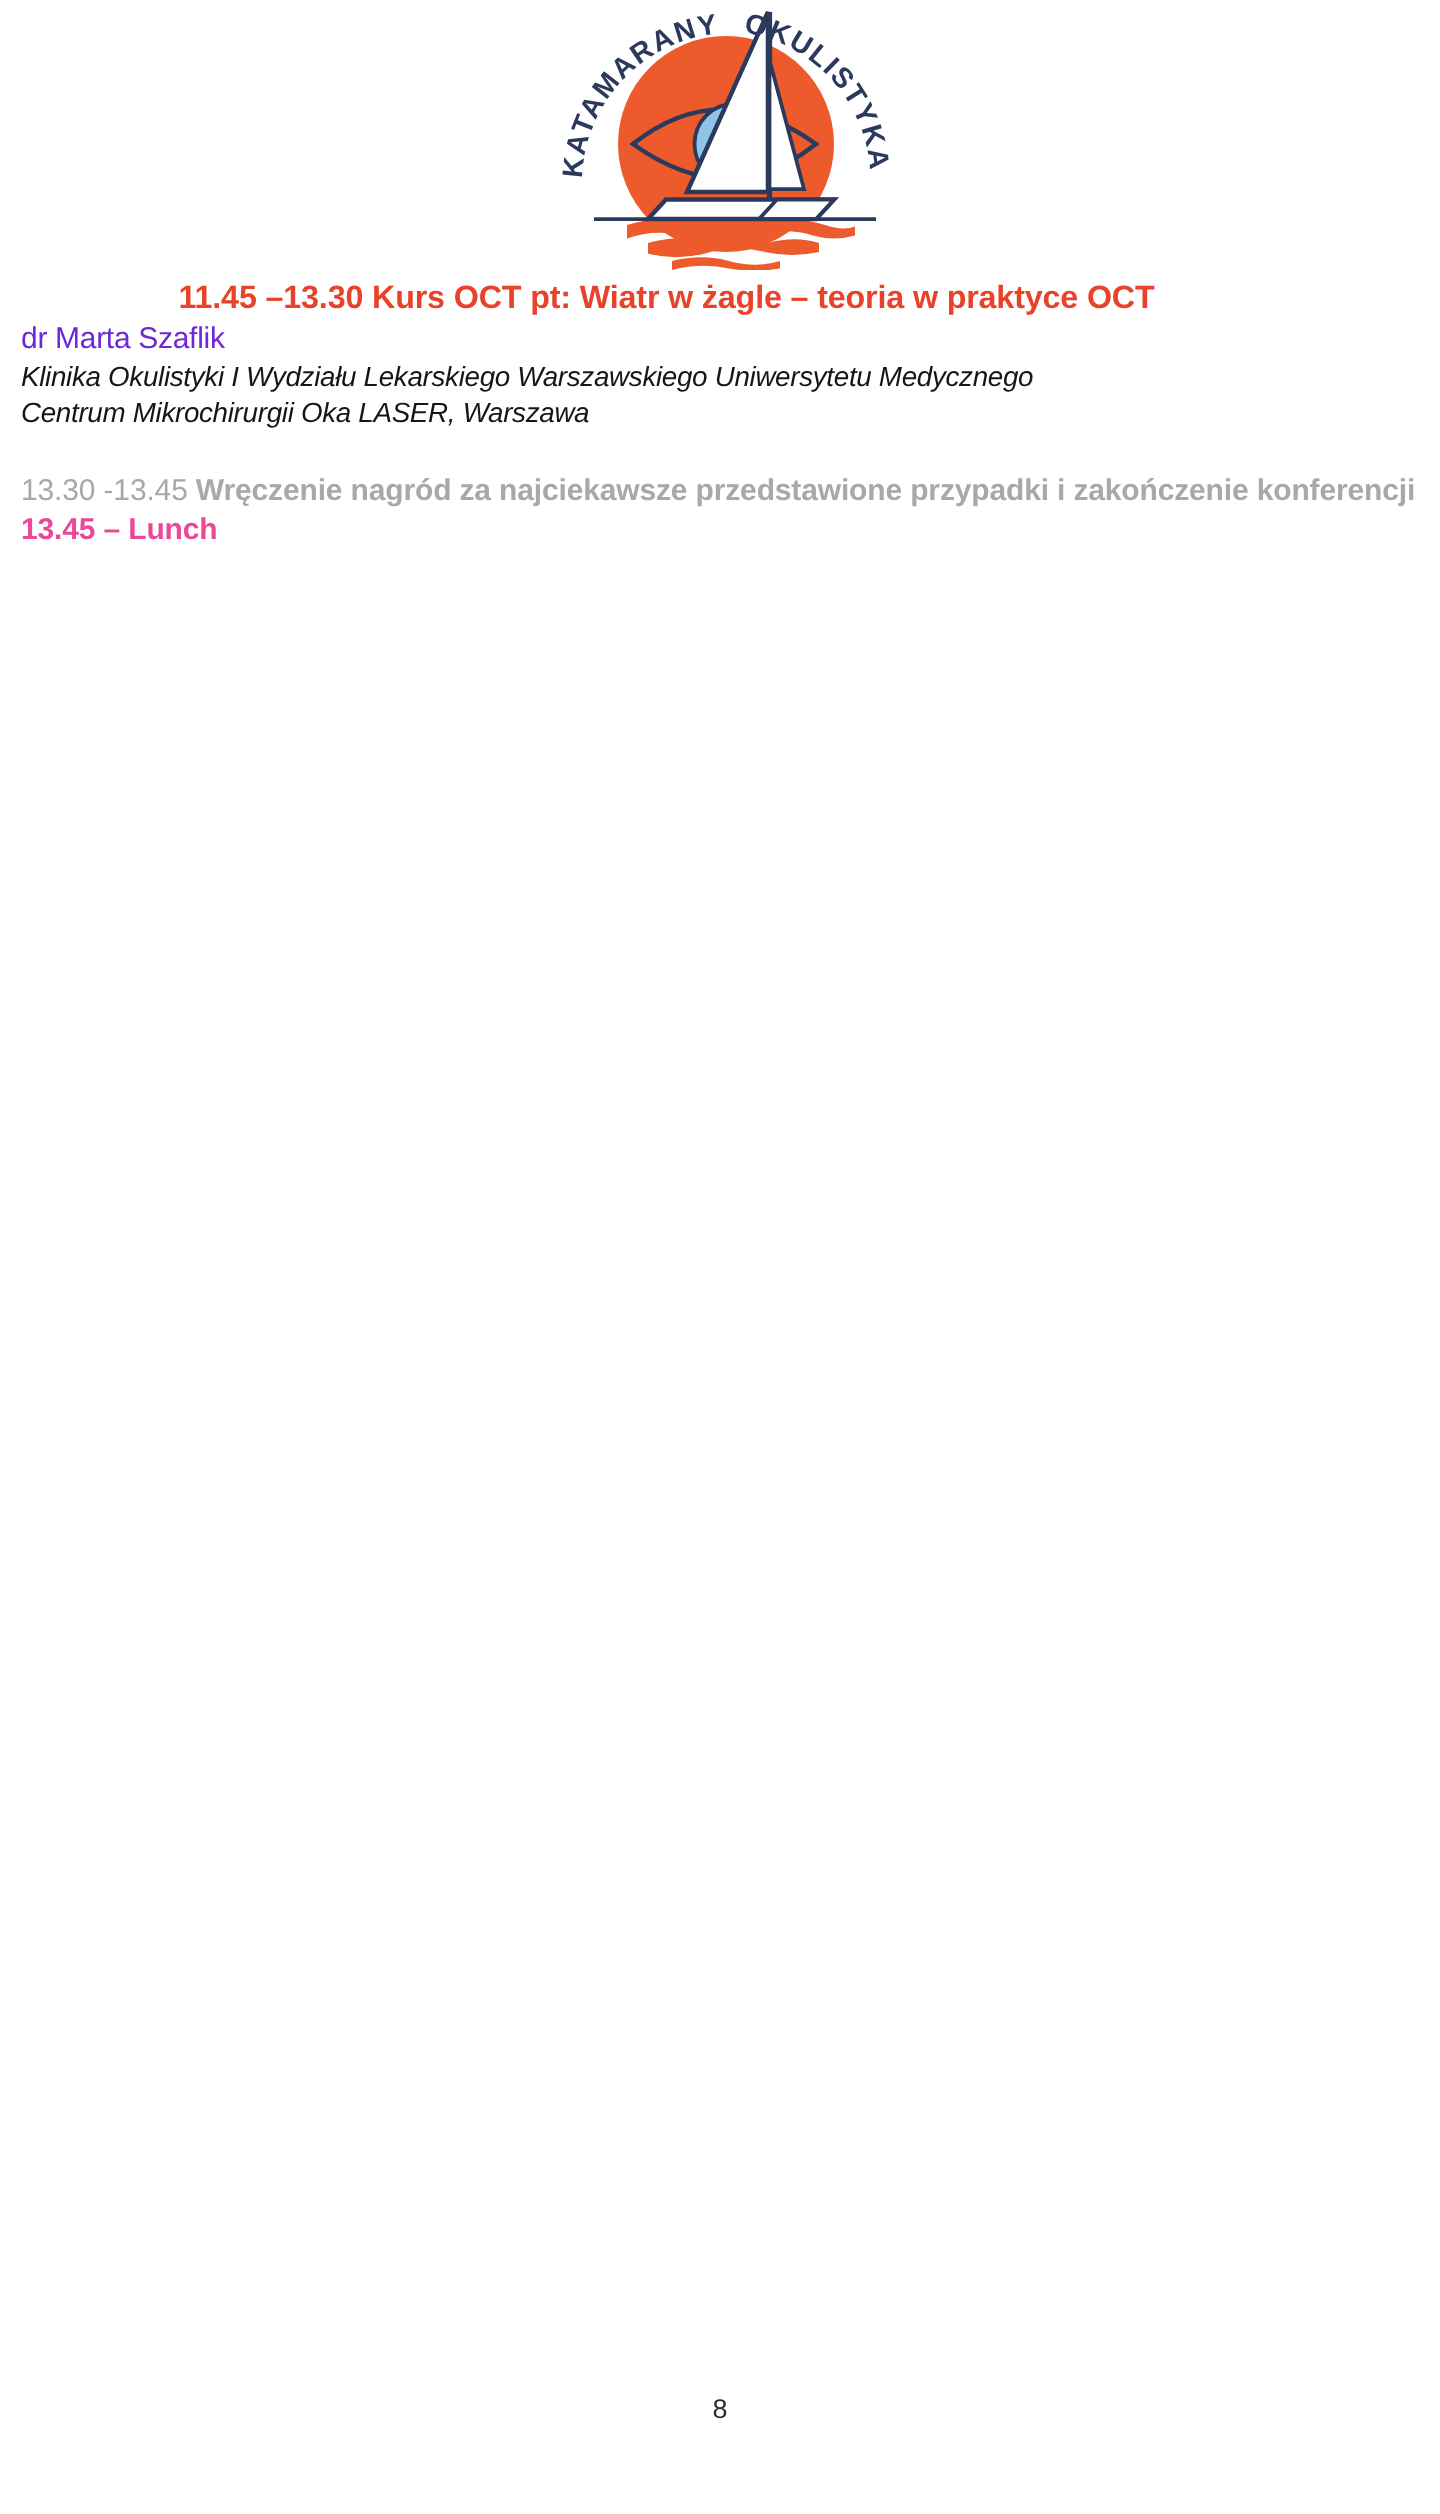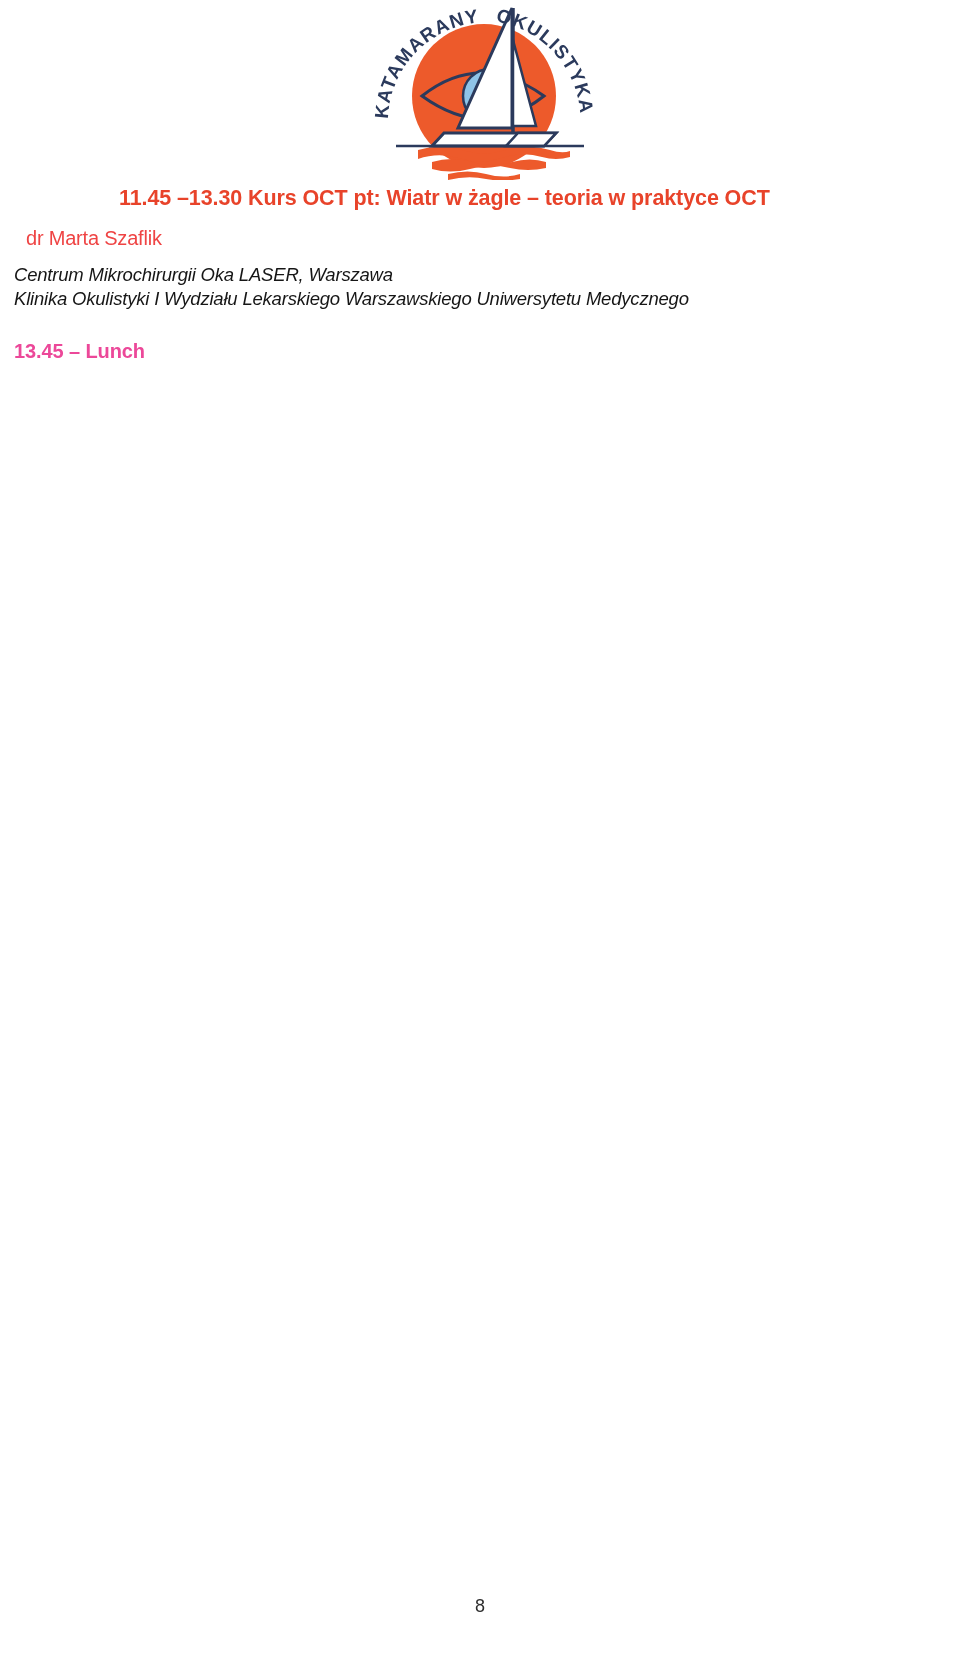--- a/index.html
+++ b/index.html
@@ -53,22 +53,22 @@
     color: #e8432a;
     text-indent: 105px;
     margin: 0;
     letter-spacing: -0.1px;
   }
 
   .speaker {
     font-size: 20px;
     font-weight: normal;
     line-height: 1.30;
-    color: #ef4444;
-    margin: 12px;
+    color: #6d28d9;
+    margin: 0;
     letter-spacing: -0.2px;
   }
 
   .affiliation {
     font-size: 18.5px;
     font-style: italic;
     font-weight: normal;
     line-height: 1.32;
     color: #161616;
     margin: 0;
@@ -159,24 +159,25 @@
       <textPath href="#arcRight" startOffset="3%">OKULISTYKA</textPath>
     </text>
   </svg>
 </div>
 
 <div class="doc">
 
   <div class="session-block">
     <p class="session-title">11.45 –13.30 Kurs OCT pt: Wiatr w żagle – teoria w praktyce OCT</p>
     <p class="speaker">dr Marta Szaflik</p>
+    <p class="affiliation">Klinika Okulistyki I Wydziału Lekarskiego Warszawskiego Uniwersytetu Medycznego</p>
     <p class="affiliation">Centrum Mikrochirurgii Oka LASER, Warszawa</p>
-    <p class="affiliation">Klinika Okulistyki I Wydziału Lekarskiego Warszawskiego Uniwersytetu Medycznego</p>
   </div>
 
   <div class="spacer-line"></div>
 
+  <p class="awards-row"><span class="awards-time">13.30  -13.45 </span><span class="awards-text">Wręczenie nagród za najciekawsze przedstawione przypadki i zakończenie konferencji</span></p>
 
   <p class="lunch-row">13.45 – Lunch</p>
 
 </div>
 
 <div class="page-number">8</div>
 
 </body></html>

